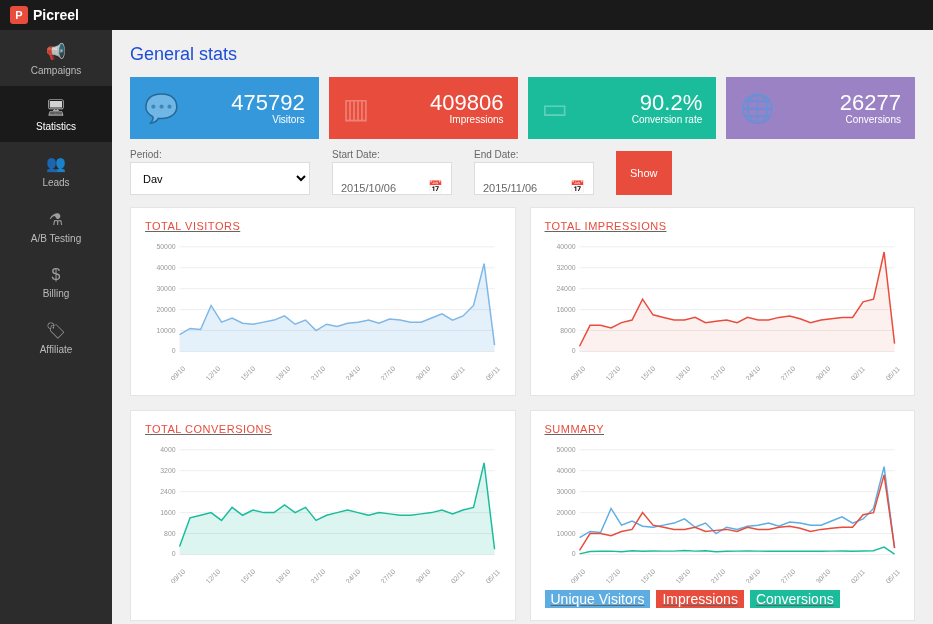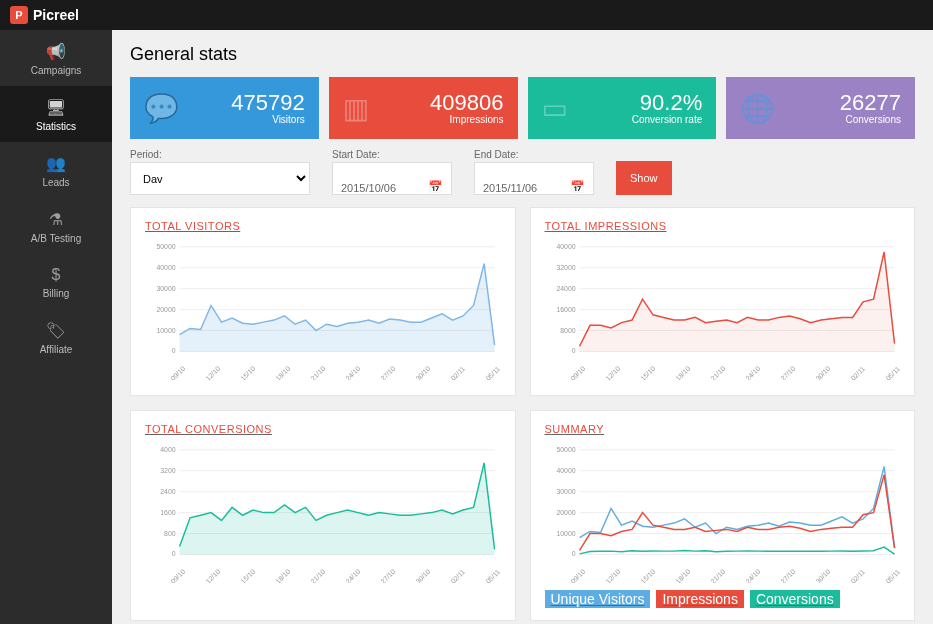--- a/index.html
+++ b/index.html
@@ -7,35 +7,35 @@
     .topbar { background:#1a1a1a; color:#fff; height:30px; display:flex; align-items:center; padding:0 10px; }
     .logo { display:flex; align-items:center; font-weight:bold; font-size:14px; }
     .logo-icon { background:#e74c3c; color:#fff; width:18px; height:18px; border-radius:3px; margin-right:5px; display:flex; align-items:center; justify-content:center; font-size:11px; }
     .layout { display:flex; height:594px; }
     .sidebar { width:112px; background:#2c2c2c; color:#bbb; }
     .nav-item { text-align:center; padding:12px 4px 10px; cursor:pointer; font-size:10px; position:relative; }
     .nav-item.active { background:#1a1a1a; color:#fff; }
     .nav-item.active::after { content:""; position:absolute; right:-6px; top:50%; margin-top:-6px; border:6px solid transparent; border-right-color:#f0f0f0; }
     .nav-item .icon { display:block; font-size:16px; margin-bottom:4px; opacity:0.8; }
     .main { flex:1; padding:14px 18px; overflow:auto; }
-    .page-title { font-size:18px; color:#000000; margin-bottom:12px; font-weight:normal; }
+    .page-title { font-size:18px; color:#1d4ed8; margin-bottom:12px; font-weight:normal; }
     .cards { display:flex; gap:10px; margin-bottom:10px; }
     .card { flex:1; color:#fff; padding:10px 14px; height:62px; display:flex; align-items:center; justify-content:space-between; }
     .card .v { font-size:22px; text-align:right; line-height:1; }
     .card .l { font-size:10px; text-align:right; }
     .card-icon { font-size:28px; opacity:0.3; }
     .c-blue{background:#3498db;} .c-red{background:#e74c3c;} .c-teal{background:#1abc9c;} .c-purple{background:#9b82c5;}
     .filters { display:flex; gap:22px; align-items:flex-end; margin-bottom:12px; }
     .filter { display:flex; flex-direction:column; }
     .filter label { font-size:10px; margin-bottom:2px; color:#666; }
     .filter select,.filter .date-input { height:33px; border:1px solid #ddd; background:#fff; padding:0 8px; font-size:11px; }
     .filter select{ width:180px; }
     .date-input{ width:120px; display:flex; align-items:flex-end; justify-content:space-between; }
     .cal-icon{ color:#bbb; font-size:12px; }
-    .btn-show{ background:#e74c3c; color:#fff; border:none; height:34px; padding:0 14px; font-size:11px; cursor:pointer; }
+    .btn-show{ background:#e74c3c; color:#fff; border:none; height:44px; padding:0 14px; font-size:11px; cursor:pointer; }
     .charts-grid{ display:grid; grid-template-columns:1fr 1fr; gap:14px;text-decoration:underline; }
     .chart-box{ background:#fff; border:1px solid #e5e5e5; padding:12px 14px; }
     .chart-title{ color:#e74c3c; font-size:11px; letter-spacing:0.5px; margin-bottom:8px; font-weight:normal; }
     .chart-svg{ width:100%; height:140px; }
     .axis-label{ font-size:7px; fill:#999; }
     .grid-line{ stroke:#eee; stroke-width:1; }
     .legend { display:flex; gap:6px; margin-top:4px; }
     .legend span { font-size:14px; color:#fff; padding:1px 6px; }
     .lg-blue{background:#5dade2;} .lg-red{background:#e74c3c;} .lg-teal{background:#1abc9c;}
   </style>

